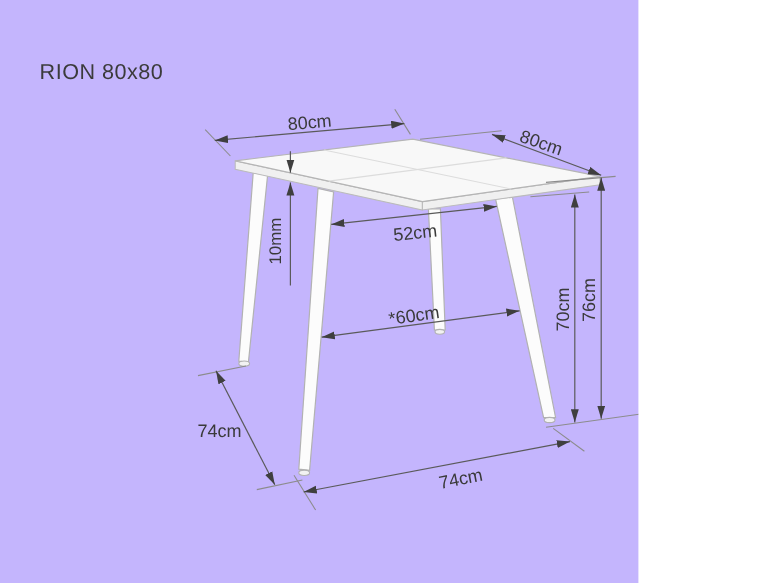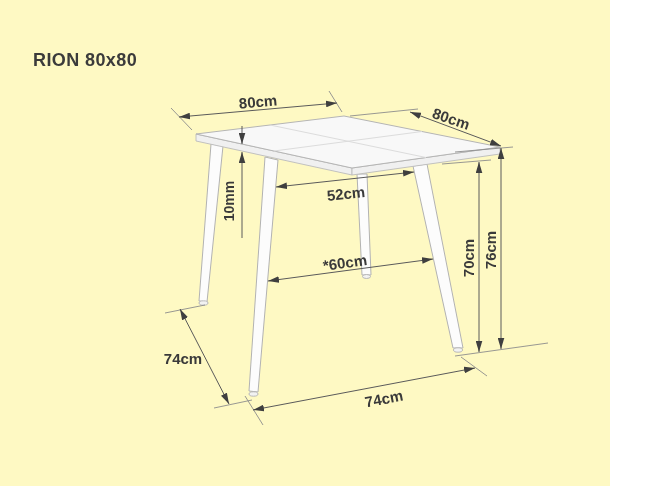--- a/index.html
+++ b/index.html
@@ -1,22 +1,21 @@
 <!DOCTYPE html>
 <html><head>
 <meta charset="utf-8">
 <style>
   html,body{margin:0;padding:0;background:#ffffff;}
   .wrap{
     position:relative;
-    width:610px;height:486px;
-    background:#fef9c3;
+    width:532px;height:486px;
+    background:#c4b5fd;
     font-family:"Liberation Sans", sans-serif;
     overflow:hidden;
-    font-weight:bold;
   }
   .title{
     position:absolute;
     left:33px;top:50px;
     font-size:18px;
     color:#3b3b3b;
     letter-spacing:0.4px;
   }
   svg{position:absolute;left:0;top:0;}
   .dim{stroke:#5a5a5a;stroke-width:1;fill:none;}

